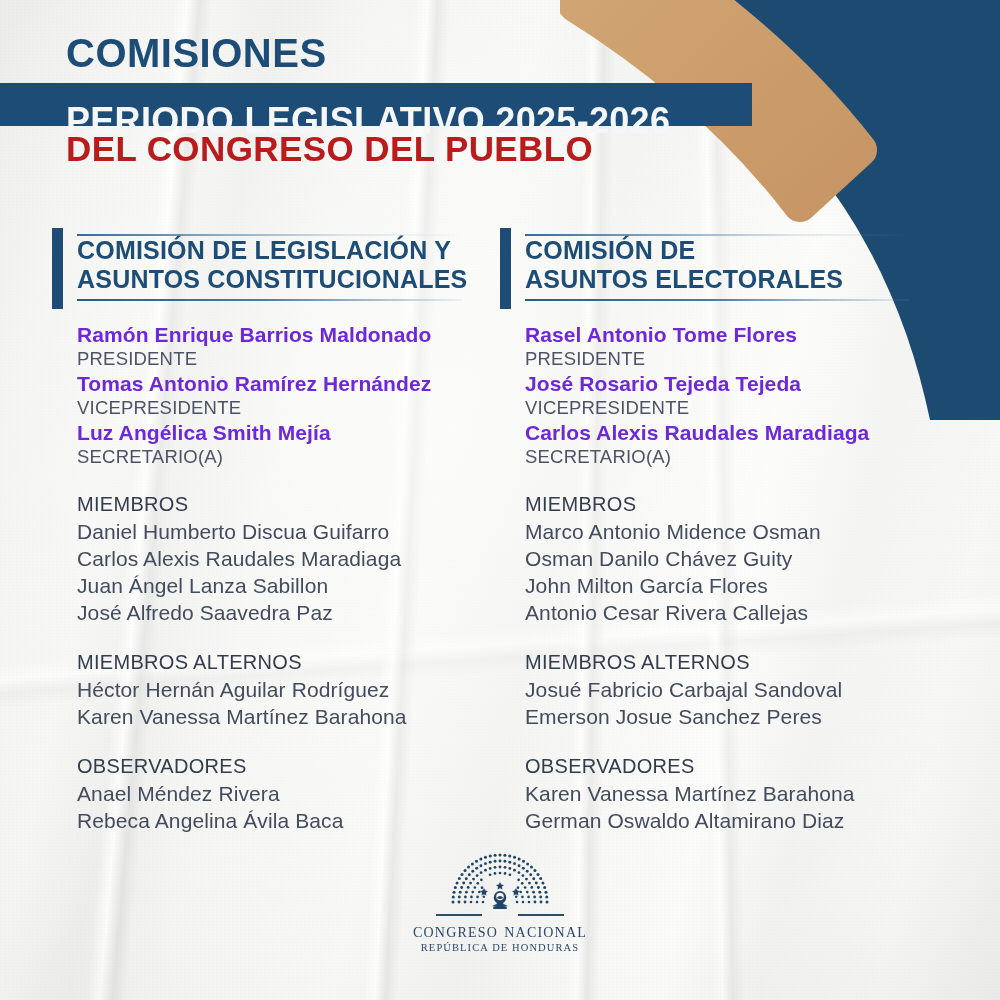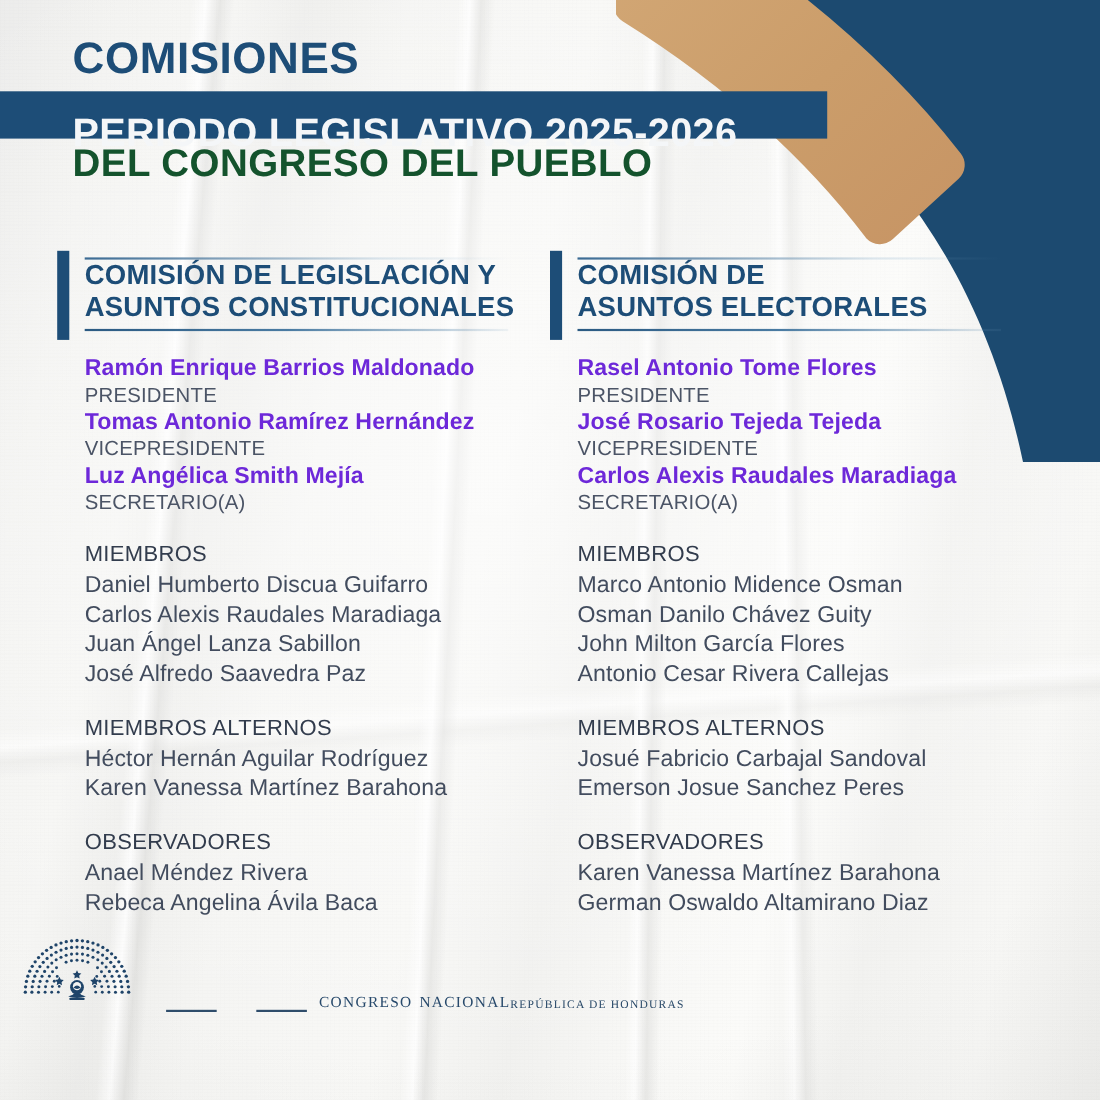--- a/index.html
+++ b/index.html
@@ -99,21 +99,21 @@
     color: #f4f6f8;
     line-height: 38px;
     white-space: nowrap;
   }
   .mast-line3 {
     position: absolute;
     left: 66px; top: 130px;
     font-size: 35px;
     font-weight: 600;
     letter-spacing: .4px;
-    color: #14532d;
+    color: #b91c1c;
     line-height: 1.1;
     white-space: nowrap;
   }
 
   
   .columns {
     position: absolute;
     top: 228px;
     left: 0;
     width: 1000px;
@@ -194,22 +194,22 @@
     letter-spacing: .1px;
     white-space: nowrap;
   }
 
   
   .logo-wrap {
     position: absolute;
     left: 0; right: 0;
     top: 846px;
     display: flex;
-    flex-direction: row;
-    align-items: flex-end;
+    flex-direction: column;
+    align-items: center;
   }
   .logo-mark { width: 140px; height: 74px; display: block; }
   .logo-rule-row {
     display: flex;
     align-items: center;
     justify-content: center;
     width: 150px;
     margin-top: -6px;
   }
   .logo-rule {

